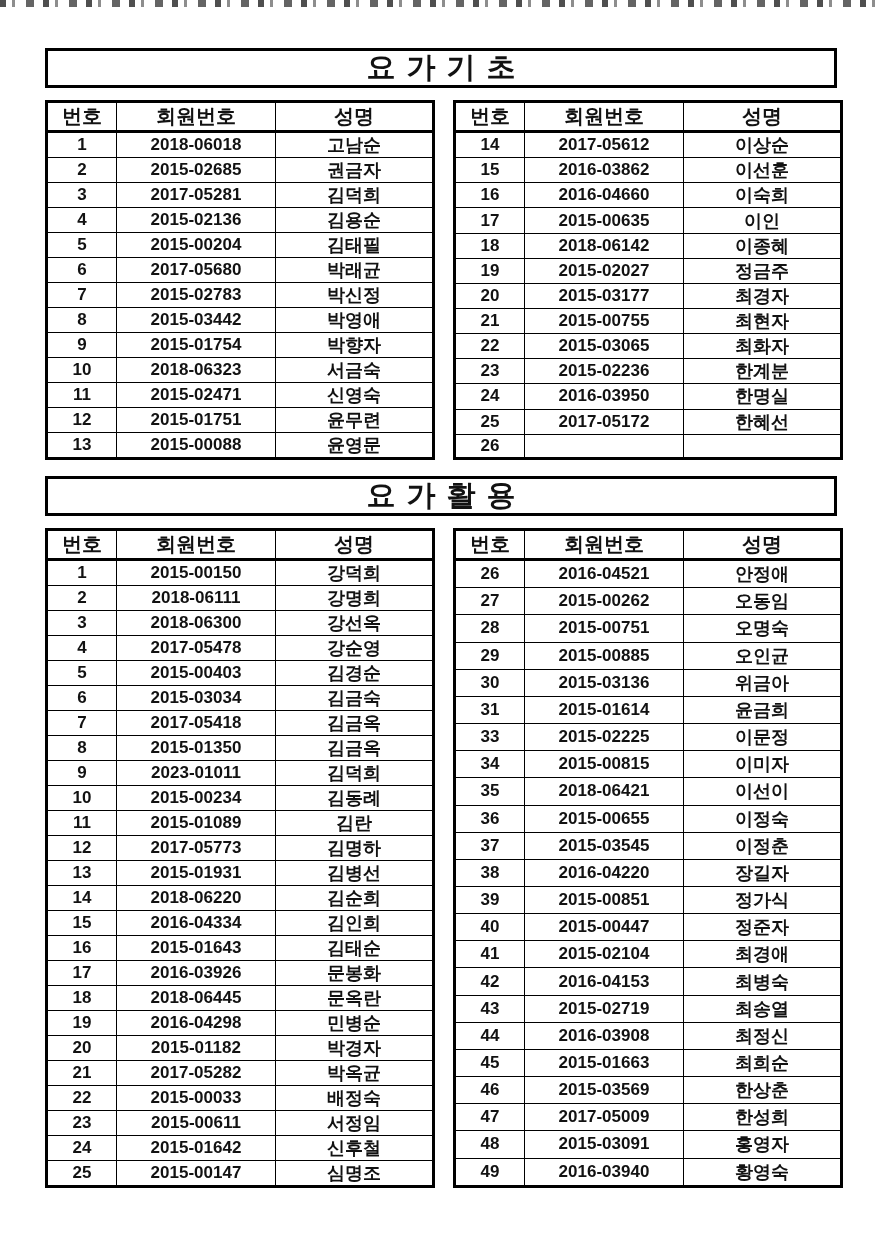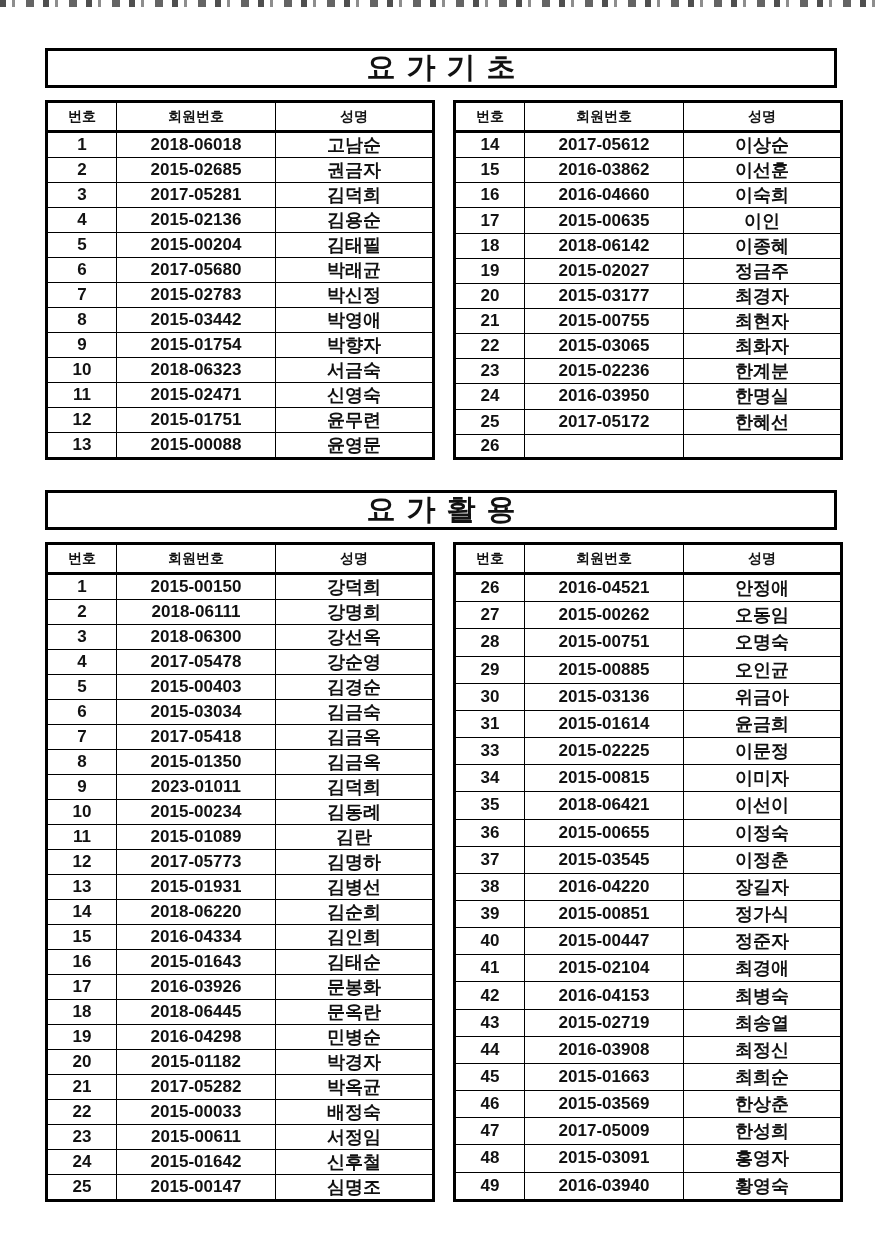--- a/index.html
+++ b/index.html
@@ -45,39 +45,39 @@
     border-collapse: collapse;
     border: 3px solid #000;
     table-layout: fixed;
     width: 387px;
   }
   col.w-no     { width: 70px; }
   col.w-member { width: 159px; }
   col.w-name   { width: 158px; }
   th {
     height: 30px;
-    font-size: 14px;
+    font-size: 20px;
     border: 1px solid #000;
     border-bottom: 3px solid #000;
     text-align: center;
     padding: 0;
     font-weight: 700;
   }
   td {
     border: 1px solid #000;
     text-align: center;
     padding: 0;
     font-size: 17px;
     font-weight: 700;
     overflow: hidden; white-space: nowrap;
   }
   td.c2 { font-size: 18px; }
   .s1 td { height: 24px; }
   .s2 td { height: 23px; }
-  .section-2 { margin-top: 30px; }
+  .section-2 { margin-top: 16px; }
 </style>
 </head>
 <body>
 
 <div class="page">
   <div class="scan-artifact"></div>
 
   <section class="section-1">
     <div class="title-box">
       <span>요가기초</span>

